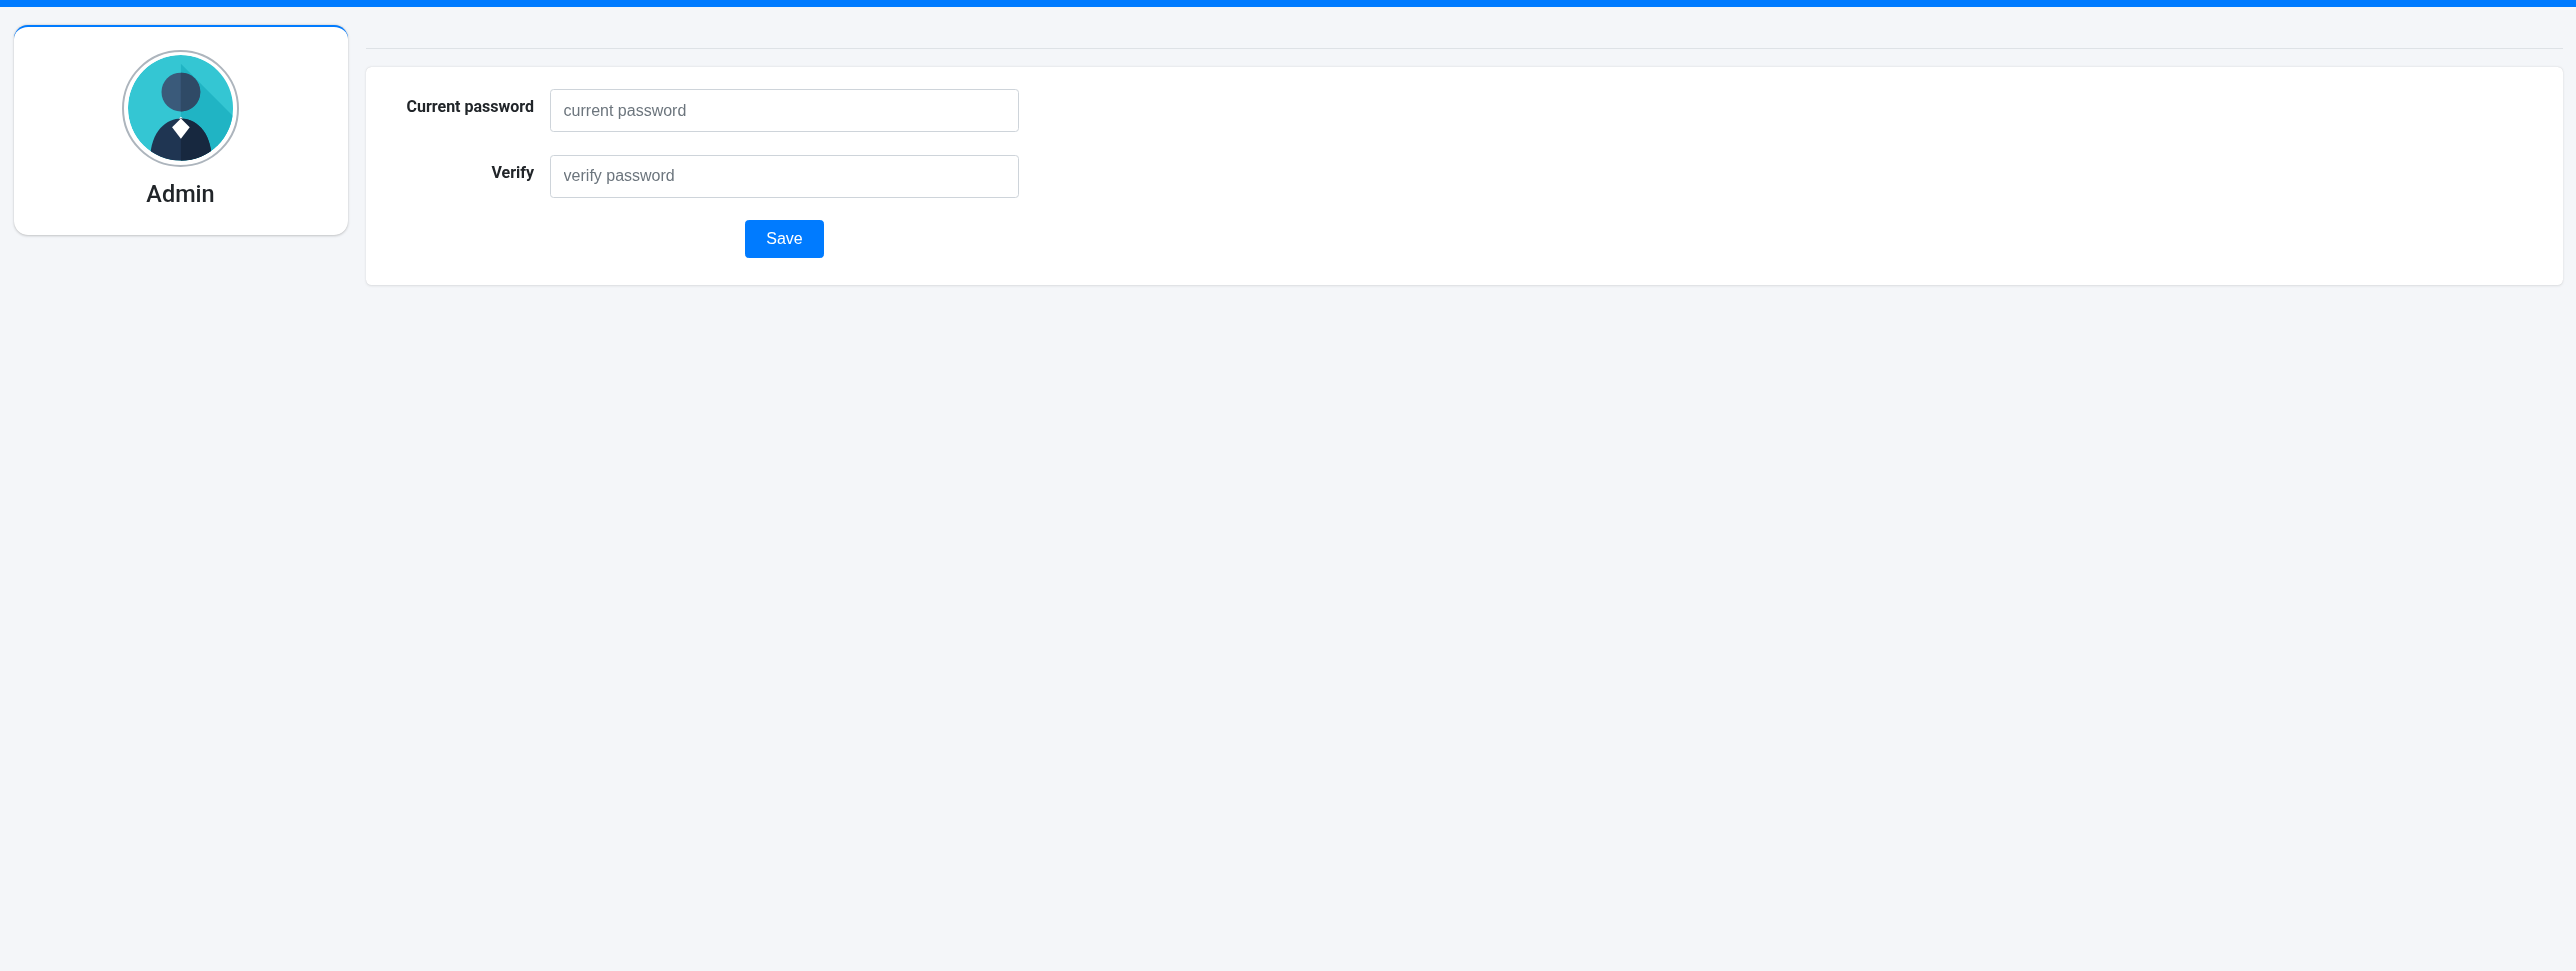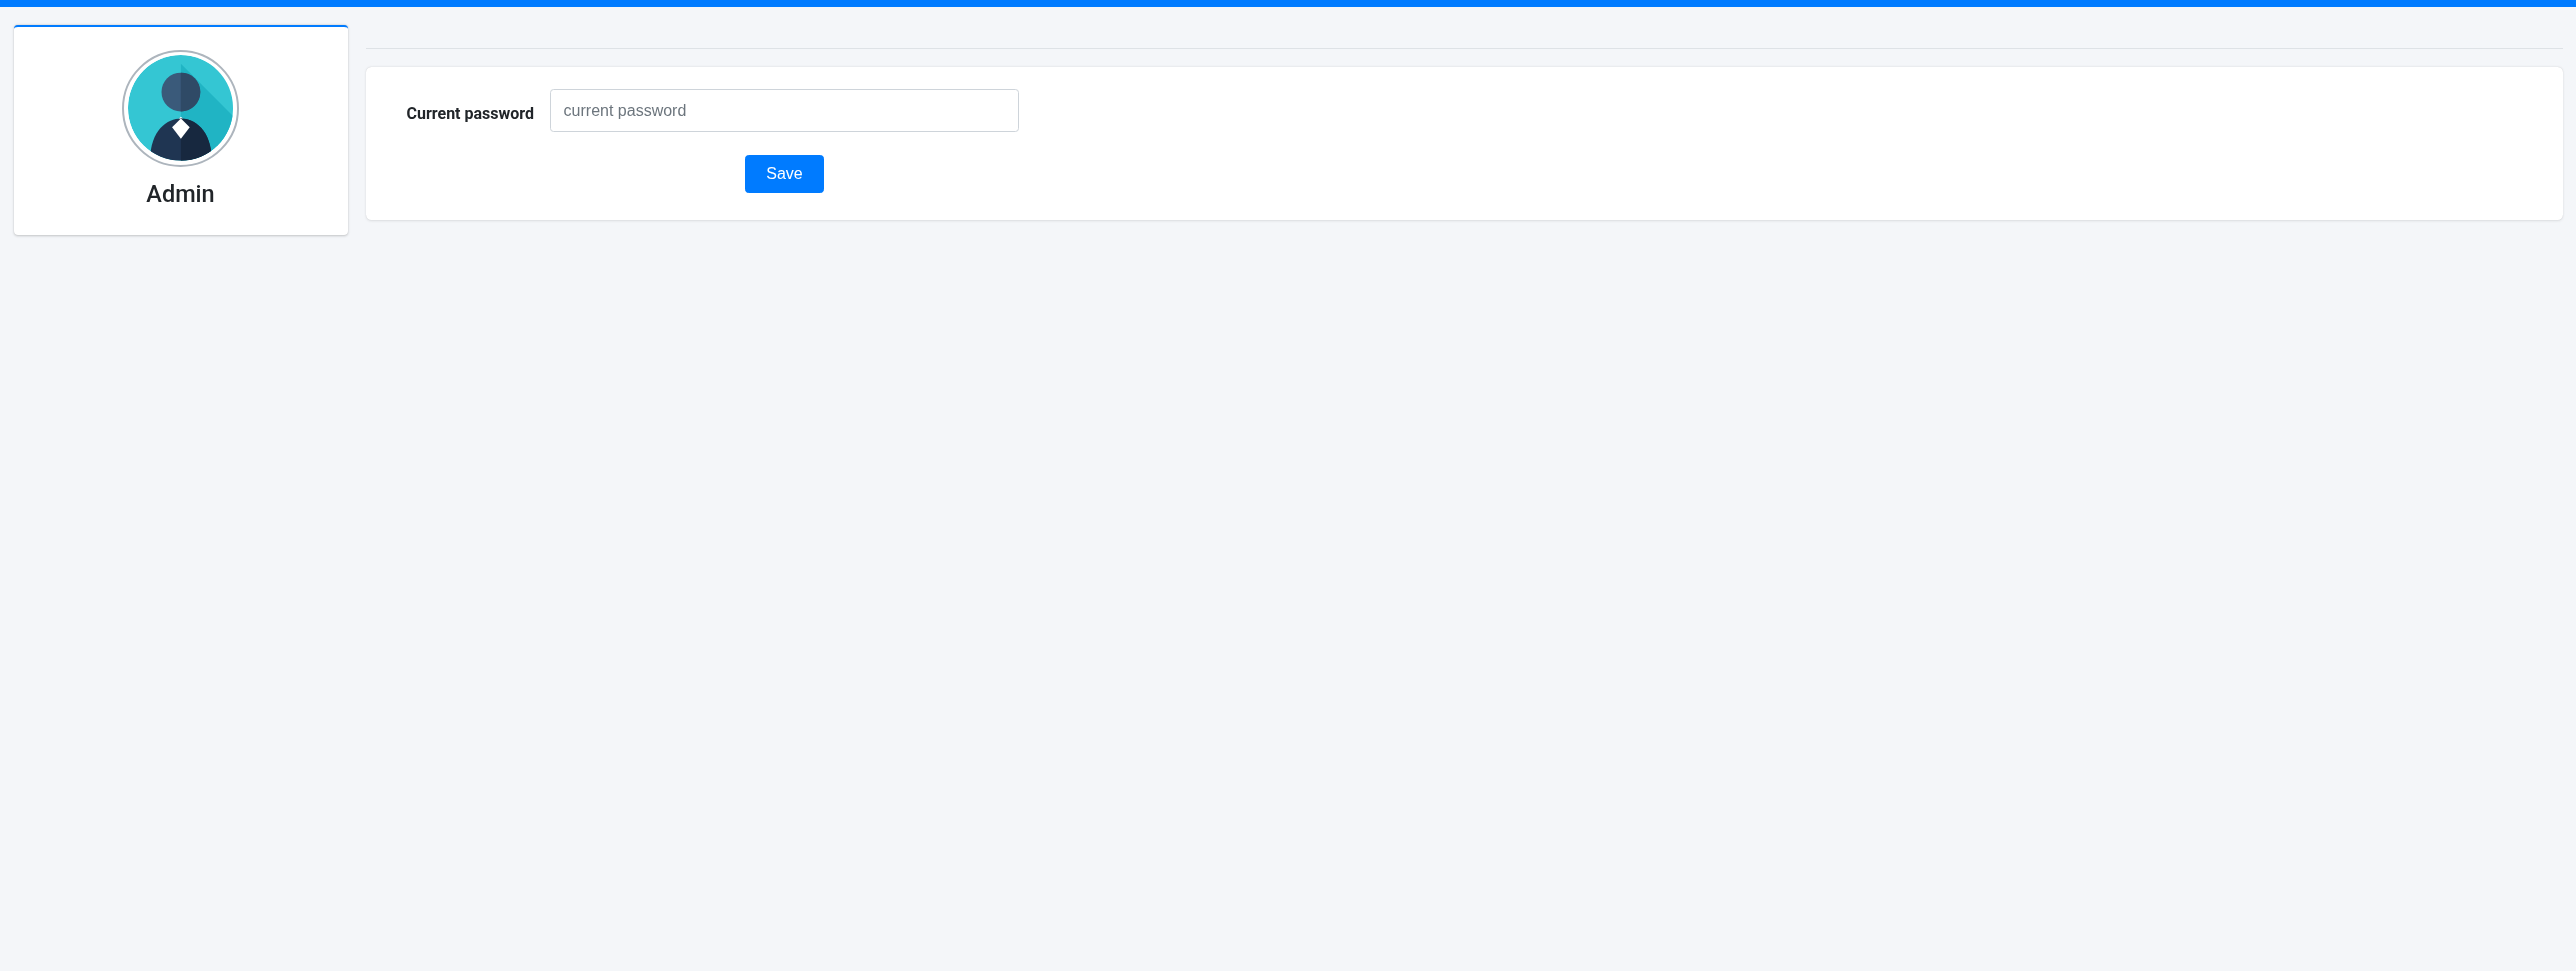--- a/index.html
+++ b/index.html
@@ -19,21 +19,21 @@
     }
     .container {
       display: flex;
       padding: 18px 13.5px;
       gap: 18px;
       width: 100%;
     }
     .sidebar-card {
       width: 334px;
       background: #fff;
-      border-radius: 4px;
+      border-radius: 14px;
       box-shadow: 0 0 0.9px rgba(0,0,0,.125), 0 0.9px 2.7px rgba(0,0,0,.2);
       border-top: 2.7px solid #007bff;
       text-align: center;
       padding: 22.5px 18px 27px;
       align-self: flex-start;
     }
     .avatar-outer {
       width: 117px;
       height: 117px;
       border-radius: 50%;
@@ -91,21 +91,21 @@
       margin: 22.5px 0 18px;
     }
     .form-card {
       background: #fff;
       border-radius: 5.4px;
       box-shadow: 0 0 0.9px rgba(0,0,0,.125), 0 0.9px 2.7px rgba(0,0,0,.1);
       padding: 22.5px 22.5px 27px;
     }
     .form-row {
       display: flex;
-      align-items: center;
+      align-items: flex-start;
       margin-bottom: 22.5px;
     }
     .form-label {
       width: 162px;
       text-align: right;
       padding-right: 16px;
       padding-top: 7.2px;
       font-weight: 700;
       font-size: 16px;
       color: #212529;
@@ -190,20 +190,26 @@
     <section class="form-card">
 
       <div class="form-row">
         <label class="form-label">Current password</label>
         <div class="form-input-wrap">
           <input type="password" class="form-input" placeholder="current password" style="">
         </div>
       </div>
 
 
+      <div class="form-row">
+        <label class="form-label">Verify</label>
+        <div class="form-input-wrap">
+          <input type="password" class="form-input" placeholder="verify password" style="">
+        </div>
+      </div>
 
       <div class="button-row">
         <div class="button-offset"></div>
         <div class="button-wrap">
           <button type="submit" class="btn-primary">Save</button>
         </div>
       </div>
 
     </section>
 

